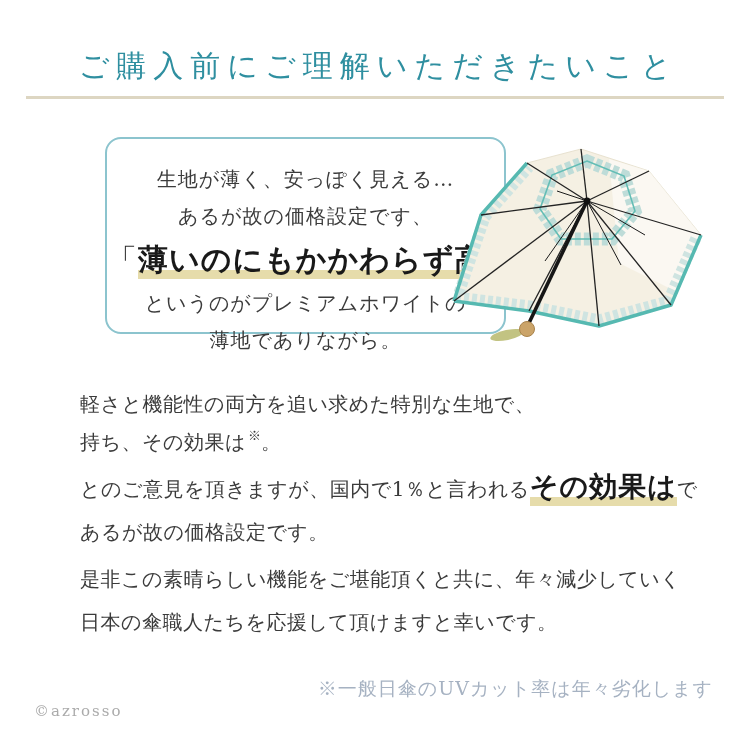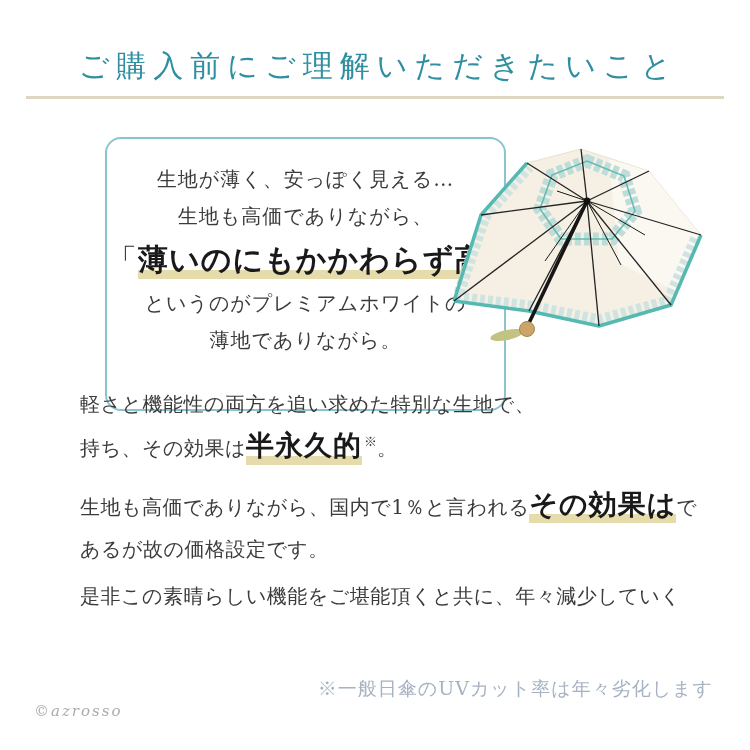--- a/index.html
+++ b/index.html
@@ -14,21 +14,21 @@
     text-align:center; color:#2f8fa0; font-size:30px;
     letter-spacing:7px; text-indent:7px; font-weight:500;
   }
   .title-rule {
     position:absolute; top:96px; left:26px; right:26px; height:3px;
     background:#ddd6c2;
   }
 
   
   .info-box {
-    position:absolute; left:105px; top:137px; width:401px; height:274px;
+    position:absolute; left:105px; top:137px; width:401px; height:197px;
     box-sizing:border-box; border:2px solid #8cc4ce; border-radius:16px;
     text-align:center; padding-top:22px; z-index:1; background:#ffffff;
   }
   .box-line { font-size:20px; color:#3b3b3b; line-height:37px; letter-spacing:1px; }
   .box-quote { font-size:30px; color:#191919; line-height:50px; letter-spacing:1px; white-space:nowrap; }
   .box-quote .q { font-weight:normal; color:#2b2b2b; }
   .box-quote .hl-big { font-weight:bold; }
 
   .hl {
     background-image:linear-gradient(to top, #e6dcab 9px, rgba(0,0,0,0) 9px);
@@ -41,45 +41,45 @@
   }
 
   
   .copy { position:absolute; left:80px; top:391px; width:640px; z-index:3; color:#3b3b3b; }
   .row { display:flex; align-items:baseline; white-space:nowrap; }
   .t  { font-size:20px; letter-spacing:0.5px; line-height:1.3; }
   .b  { font-size:28px; font-weight:bold; color:#191919; letter-spacing:1px; line-height:1.2; }
   .ref { font-size:13px; color:#3b3b3b; position:relative; top:-9px; margin-left:2px; }
   .mb-a { margin-bottom:12px; }
   .mb-b { margin-bottom:13px; }
-  .mb-c { margin-bottom:23px; }
+  .mb-c { margin-bottom:15px; }
   .mb-d { margin-bottom:21px;align-items:center; }
   .mb-e { margin-bottom:17px;align-items:flex-end; }
 
   
   .footnote {
     position:absolute; right:37px; top:676px;
     font-size:19px; color:#a6b2c2; letter-spacing:1px;
   }
   .watermark {
     position:absolute; left:34px; top:702px;
-    font-size:15px; color:#ababab; letter-spacing:2px;font-style:italic;
+    font-size:15px; color:#ababab; letter-spacing:2px;
   }
 </style>
 </head>
 <body>
 
 <div class="page">
 
   <div class="title">ご購入前にご理解いただきたいこと</div>
   <div class="title-rule"></div>
 
   <div class="info-box">
     <div class="box-line">生地が薄く、安っぽく見える…</div>
-    <div class="box-line">生地も高価でありながら、</div>
+    <div class="box-line">あるが故の価格設定です、</div>
     <div class="box-quote"><span class="q">「</span><span class="hl-big hl">薄いのにもかかわらず高機能</span><span class="q">」</span></div>
     <div class="box-line">というのがプレミアムホワイトの</div>
     <div class="box-line">薄地でありながら。</div>
   </div>
 
   <svg class="umbrella" viewBox="0 0 266 214" aria-hidden="true">
 
     <polygon points="5,158 32,72 78,20 132,6 200,28 252,92 222,162 150,183 80,168" fill="#f5f0e3" stroke="#e8e2d0" stroke-width="1"></polygon>
 
     <polygon points="160,16 200,28 252,92 230,150 170,120" fill="#ffffff" opacity="0.55"></polygon>
@@ -117,33 +117,35 @@
 
     <circle cx="78" cy="186" r="7.5" fill="#cba469" stroke="#a9834c" stroke-width="1"></circle>
   </svg>
 
   <div class="copy">
     <div class="row mb-a">
       <span class="t">軽さと機能性の両方を追い求めた特別な生地で、</span>
     </div>
     <div class="row mb-c">
       <span class="t">持ち、その効果は</span>
-        <span class="b hl">半永久的</span>
         <span class="ref">※</span>
         <span class="t">。</span>
     </div>
     <div class="row mb-b">
-      <span class="t">生地も高価でありながら、国内で1％と言われる</span>
+      <span class="t">とのご意見を頂きますが、国内で1％と言われる</span>
         <span class="b hl">その効果は</span>
         <span class="t">で</span>
     </div>
     <div class="row mb-d">
       <span class="t">あるが故の価格設定です。</span>
     </div>
     <div class="row mb-e">
       <span class="t">是非この素晴らしい機能をご堪能頂くと共に、年々減少していく</span>
     </div>
+    <div class="row">
+      <span class="t">日本の傘職人たちを応援して頂けますと幸いです。</span>
+    </div>
   </div>
 
   <div class="footnote">※一般日傘のUVカット率は年々劣化します</div>
   <div class="watermark">©azrosso</div>
 
 </div>
 
 </body></html>

